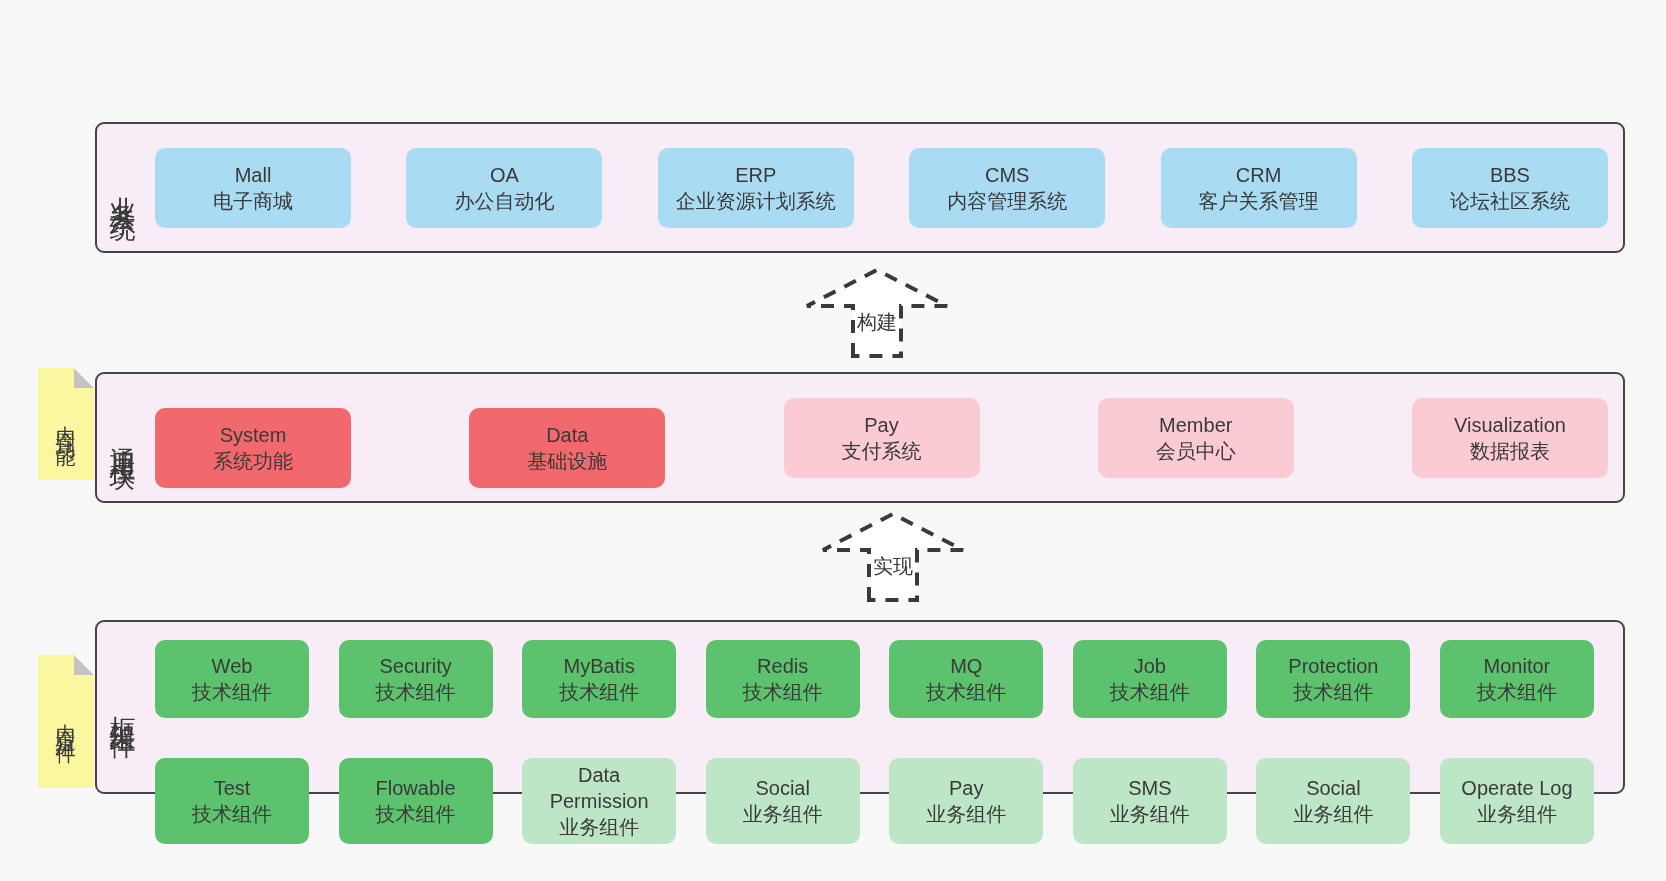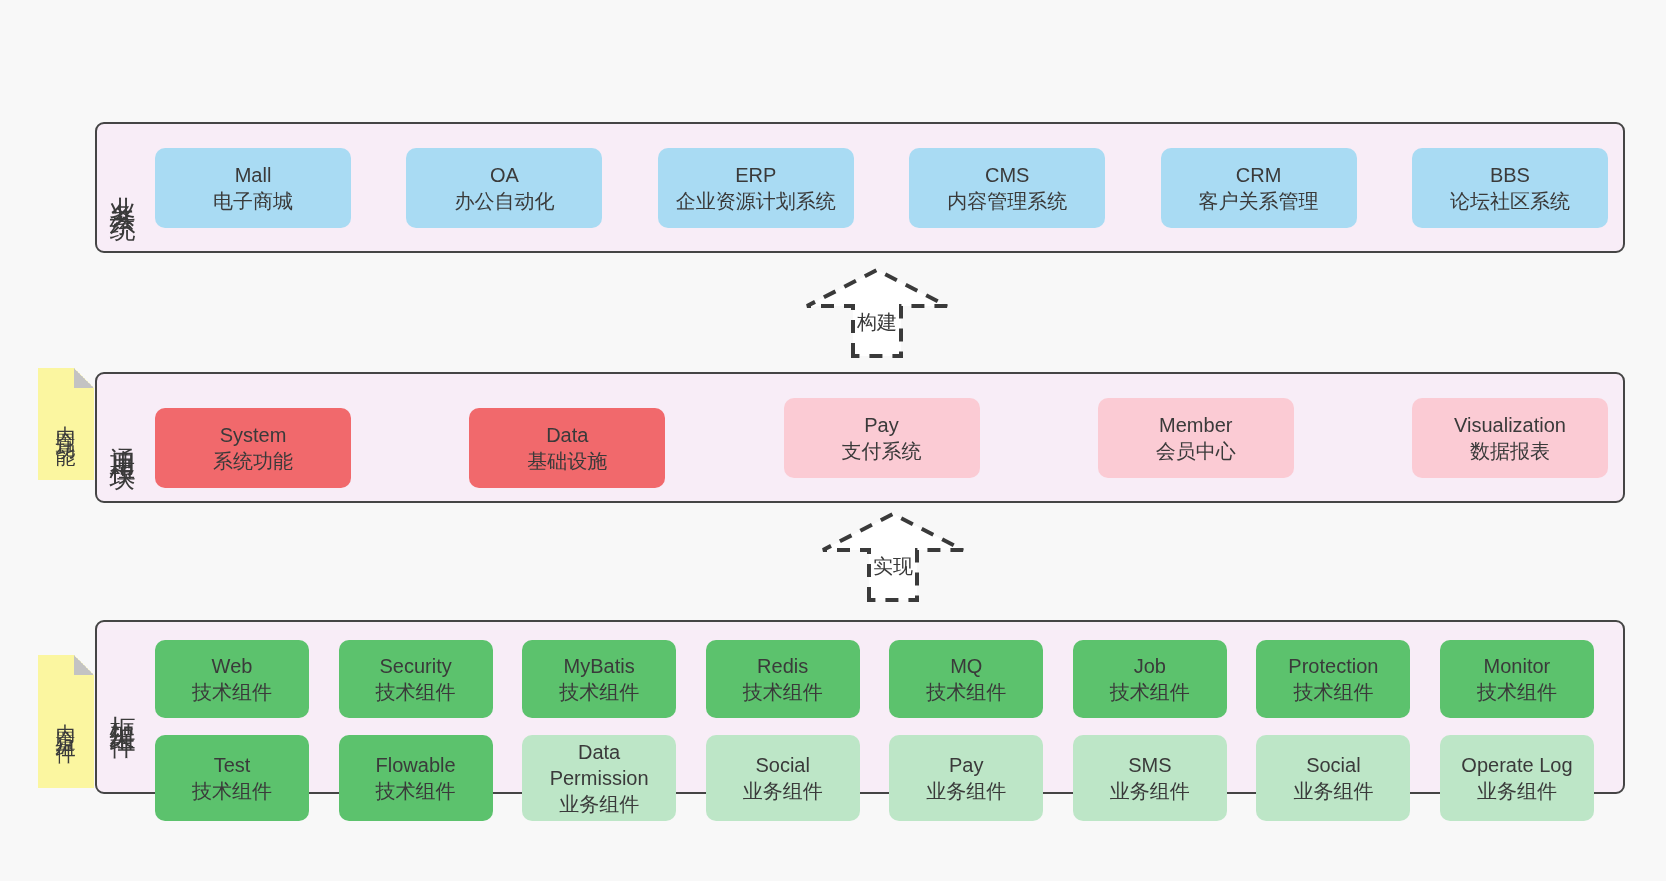--- a/index.html
+++ b/index.html
@@ -20,21 +20,21 @@
   .vlabel {
     position:absolute; left:13px; top:50%; transform:translateY(-50%);
     writing-mode:vertical-rl; text-orientation:upright;
     font-size:26px; letter-spacing:6px; line-height:1; white-space:nowrap;
   }
   .boxrow {
     position:absolute; left:58px; right:15px; top:0; bottom:0;
     display:flex; justify-content:space-between; align-items:center;
   }
   .band3 .boxrow { position:static; margin:18px 29px 0 58px; align-items:stretch; }
-  .band3 .row2 { margin-top:17px; }
+  .band3 .row2 { margin-top:40px; }
   .box {
     border-radius:10px; box-sizing:border-box; padding:4px 8px;
     display:flex; flex-direction:column; justify-content:center; 
     text-align:center; font-size:20px; line-height:26px;
   }
   .band1 .box, .band2 .box { width:196px; height:80px; }
   .band3 .box { width:154px; min-height:78px; }
   .band3 .row2 .box { min-height:80px; }
   .blue  { background:var(--box-blue,#a9dbf3); }
   .red   { background:var(--box-red,#f1696c);margin-top:20px; }

